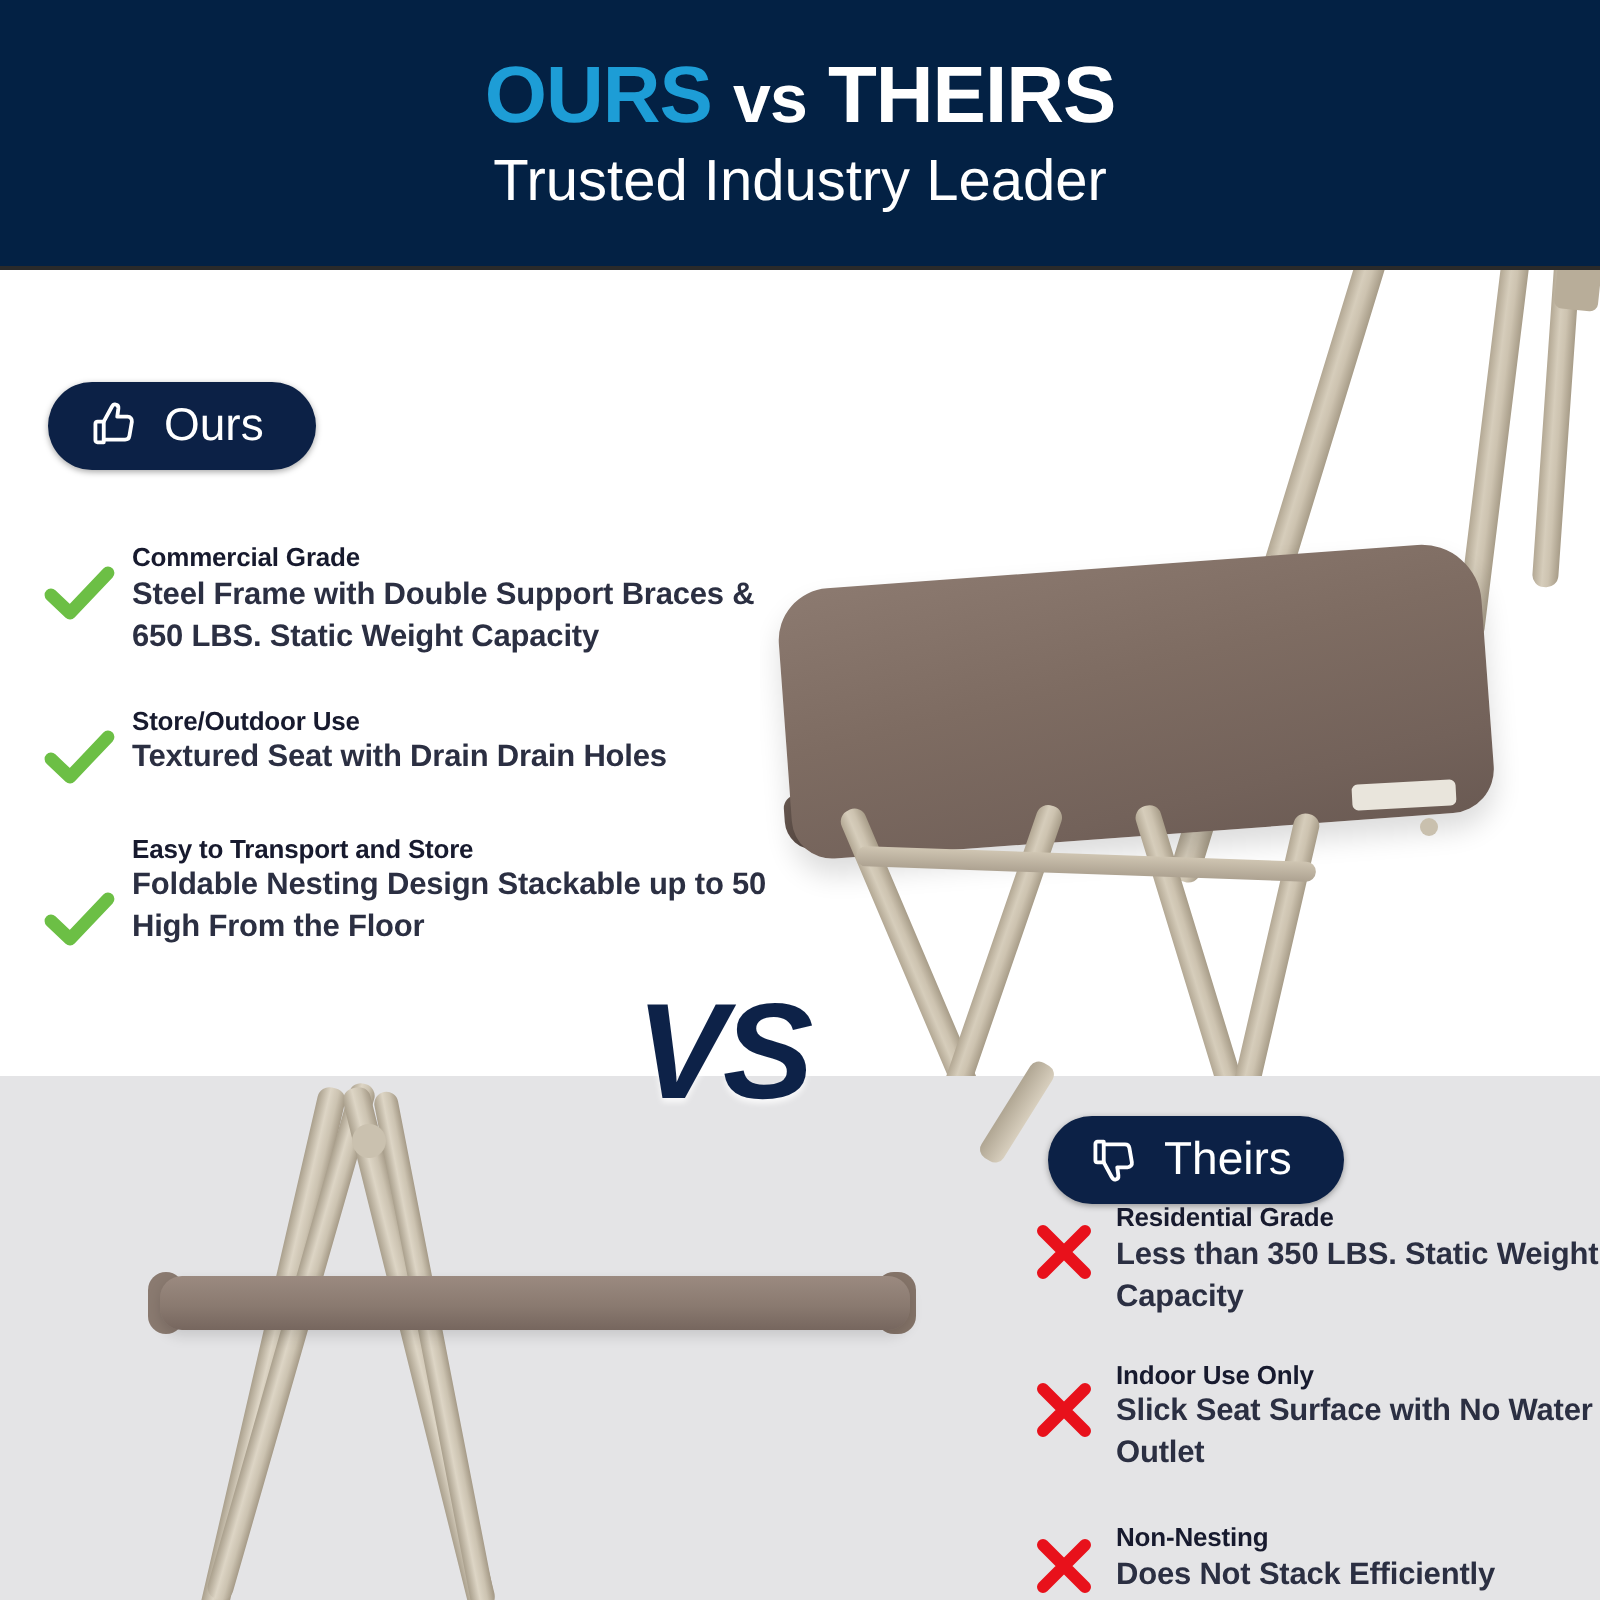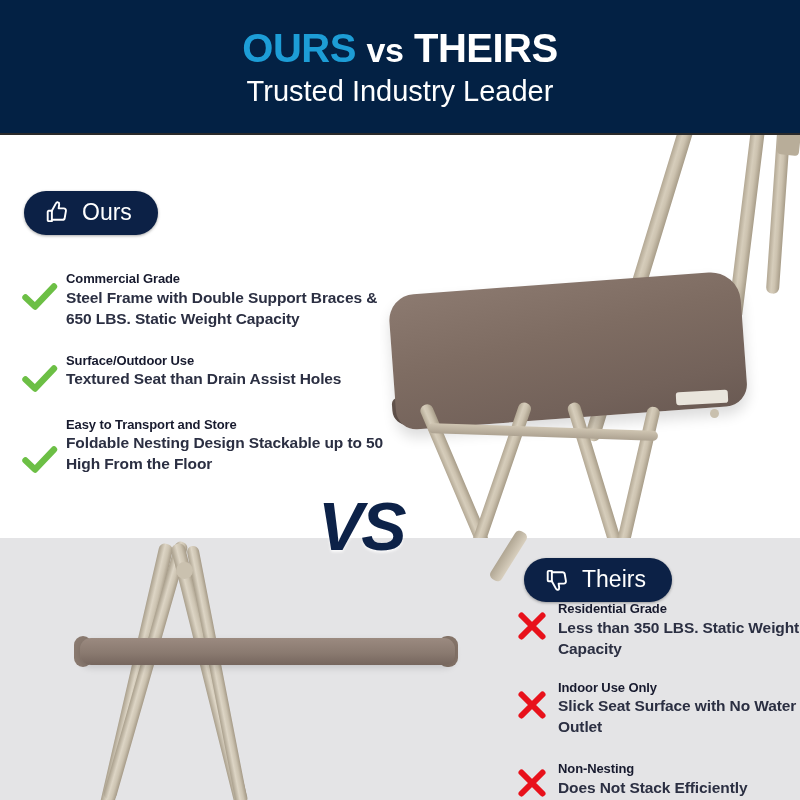--- a/index.html
+++ b/index.html
@@ -205,22 +205,22 @@
       </div>
     </div>
 
     <div class="feature-row">
       <div class="mark">
         <svg width="36" height="30" viewBox="0 0 36 30">
           <path d="M3.5 15.5 L13 24.5 L32 4.5" fill="none" stroke="#6cbf45" stroke-width="6.4" stroke-linecap="round" stroke-linejoin="round"></path>
         </svg>
       </div>
       <div class="feature-text">
-        <div class="feature-title">Surface/Outdoor Use</div>
-        <div class="feature-desc">Textured Seat than Drain Assist Holes</div>
+        <div class="feature-title">Store/Outdoor Use</div>
+        <div class="feature-desc">Textured Seat with Drain Drain Holes</div>
       </div>
     </div>
 
     <div class="feature-row">
       <div class="mark">
         <svg width="36" height="30" viewBox="0 0 36 30">
           <path d="M3.5 15.5 L13 24.5 L32 4.5" fill="none" stroke="#6cbf45" stroke-width="6.4" stroke-linecap="round" stroke-linejoin="round"></path>
         </svg>
       </div>
       <div class="feature-text">

